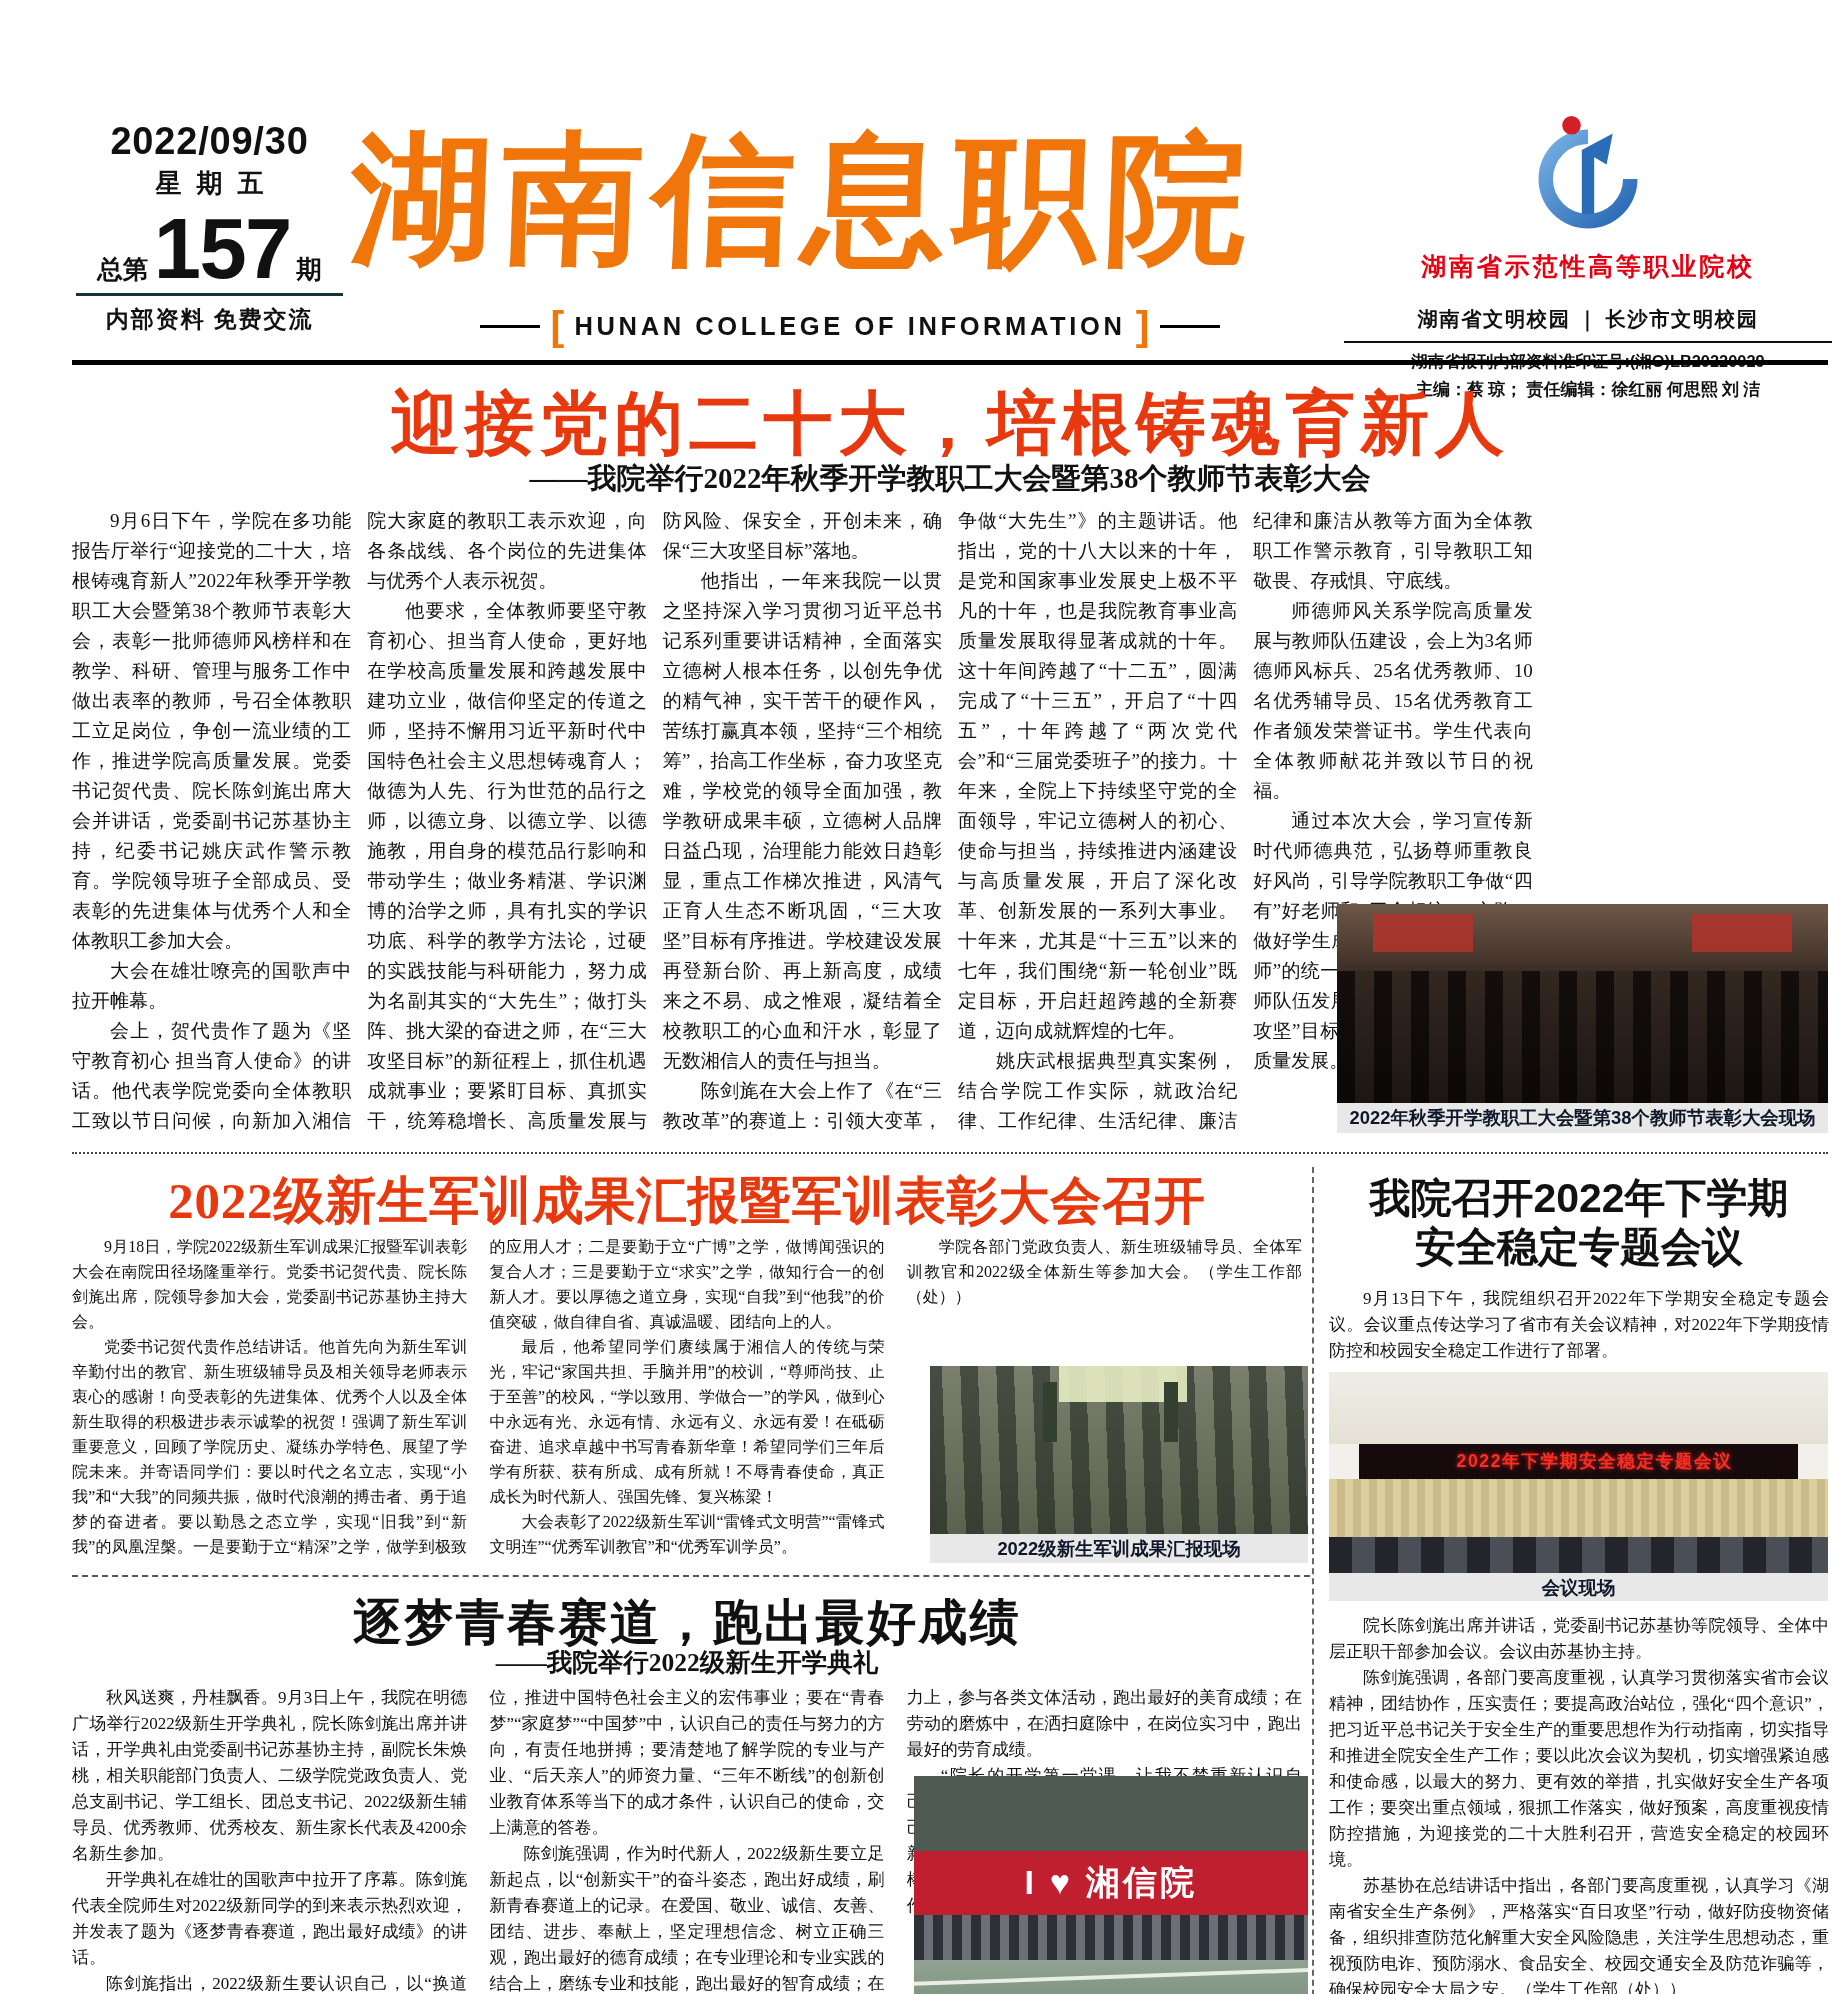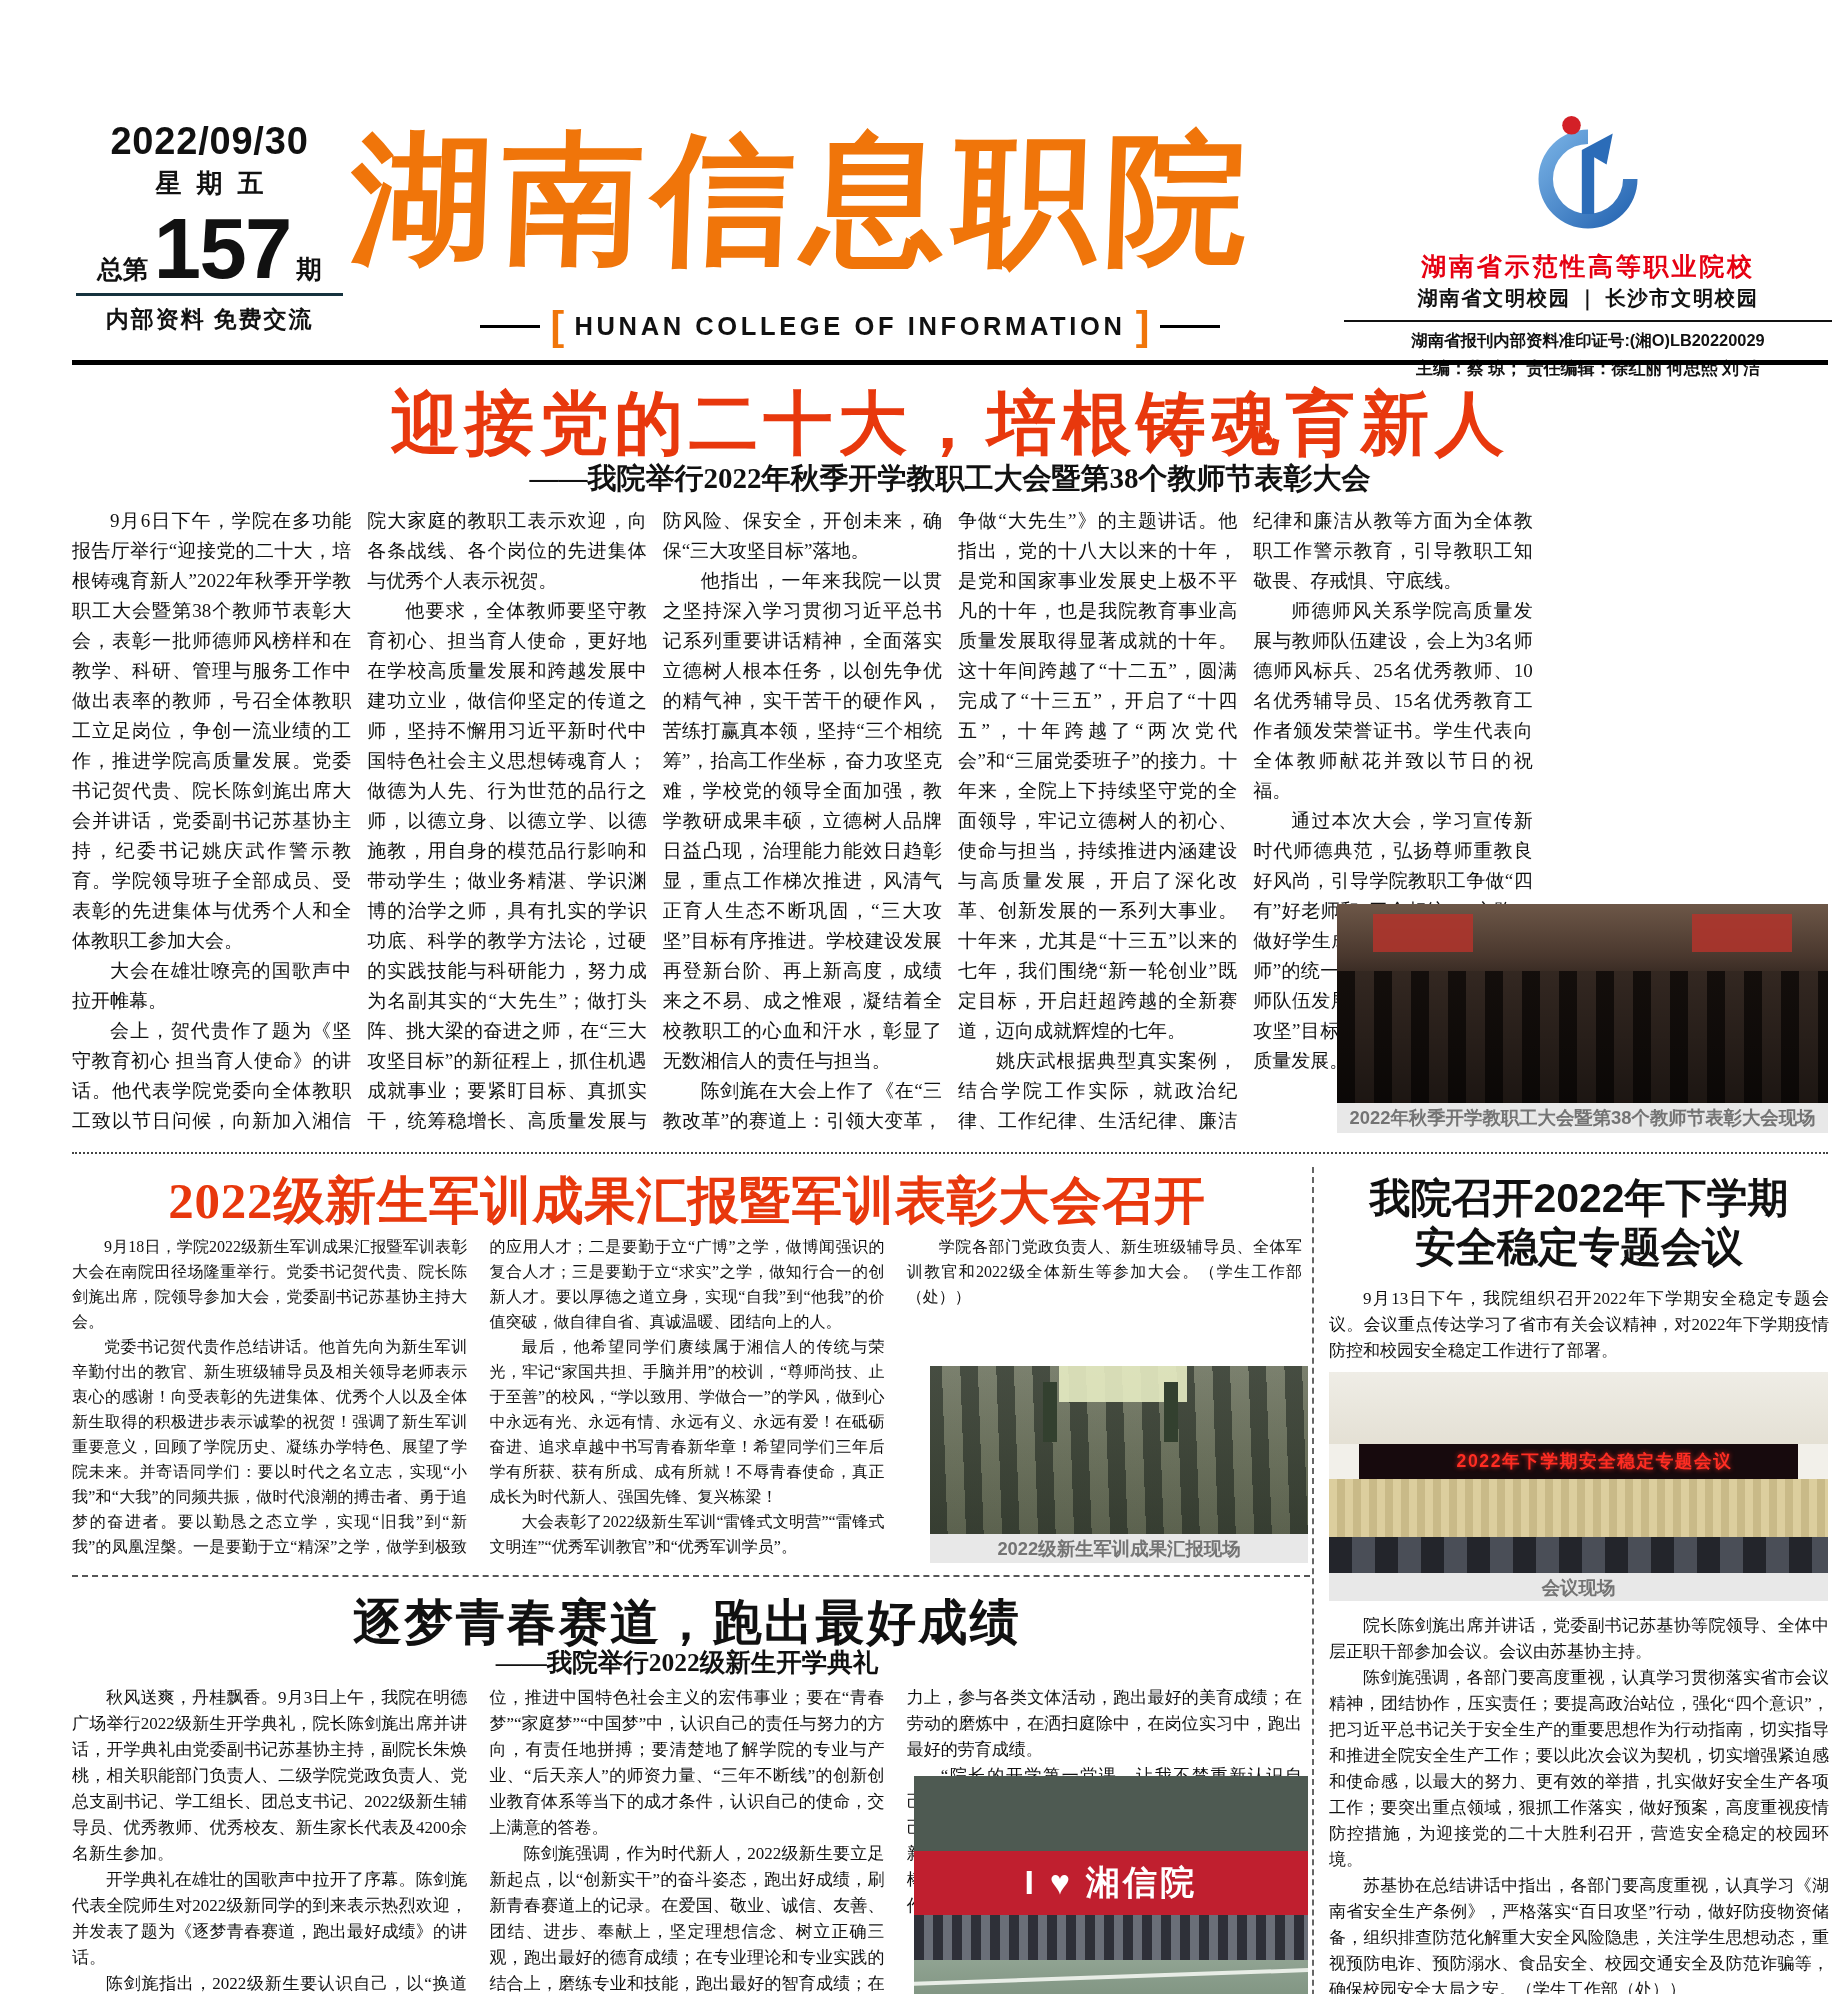--- a/index.html
+++ b/index.html
@@ -21,39 +21,39 @@
         color:#f0750a;letter-spacing:8.8px;white-space:nowrap;transform:skewX(-2deg);
         font-family:"DejaVu Serif",serif;}
   .english-line{left:459px;top:306px;width:782px;display:flex;align-items:center;justify-content:center;gap:10.4px;}
   .eng-dash{width:60px;height:3.6px;background:#000;}
   .eng-bracket{font:bold 41px "Liberation Sans",sans-serif;color:#f0750a;line-height:1;}
   .eng-text{font:bold 25.5px "Liberation Sans",sans-serif;letter-spacing:3.6px;white-space:nowrap;}
 
   .right-head{left:1344px;top:111px;width:488px;text-align:center;}
   .logo-wrap{height:139px;display:flex;align-items:center;justify-content:center;}
   .accolade{margin-top:0;font:bold 25px "Liberation Serif",serif;color:#e60012;letter-spacing:2.8px;white-space:nowrap;}
-  .civ{margin-top:1px;font:bold 20.3px "Liberation Serif",serif;letter-spacing:1.6px;white-space:nowrap;}
+  .civ{margin-top:22px;font:bold 20.3px "Liberation Serif",serif;letter-spacing:1.6px;white-space:nowrap;}
   .rh-rule{margin-top:8px;height:2.4px;background:#111;}
   .license{margin-top:7.2px;font:bold 16.4px "Liberation Sans",sans-serif;white-space:nowrap;letter-spacing:0;}
   .editors{margin-top:5.6px;font:bold 17px "Liberation Serif",serif;white-space:nowrap;}
   .head-rule{left:72px;top:360px;width:1756px;height:5.2px;background:#000;}
 
   
   .a1-title{left:72px;top:378px;width:1756px;text-align:center;font-weight:900;font-size:69px;
         color:#e8380d;letter-spacing:5.6px;white-space:nowrap;}
   .a1-sub{left:72px;top:459px;width:1756px;text-align:center;font-weight:bold;font-size:29px;white-space:nowrap;}
   .colflow{text-align:justify;overflow:hidden;column-fill:auto;}
   .colflow p{margin:0;text-indent:2em;}
   .a1-body{left:72px;top:506px;width:1756px;height:639px;column-count:6;column-gap:16px;
         font-size:19px;line-height:30px;}
 
   
   .photo{position:relative;overflow:hidden;}
   .capbar{background:#e8e8e8;display:flex;align-items:center;justify-content:center;
-        font:bold 18.4px "Liberation Sans",sans-serif;color:#737373;}
+        font:bold 18.4px "Liberation Sans",sans-serif;color:#0f172a;}
 
   .photo-assembly{width:491px;}
   .photo-assembly .photo{height:199px;background:linear-gradient(180deg,#6d5748 0%,#4a382e 26%,#2b211c 42%,#201714 100%);}
   .photo-assembly .screenL,.photo-assembly .screenR{position:absolute;top:10.4px;height:38px;width:100px;background:#b3342c;opacity:.85;}
   .photo-assembly .screenL{left:36px;} .photo-assembly .screenR{right:36px;}
   .photo-assembly .aud{position:absolute;left:0;right:0;bottom:0;height:132px;
         background:repeating-linear-gradient(90deg,#16100d 0 18.4px,#392c25 18.4px 37px),
                    linear-gradient(180deg,rgba(0,0,0,.1),rgba(0,0,0,.5));background-blend-mode:multiply;}
 
   .military-photo{width:378px;}

